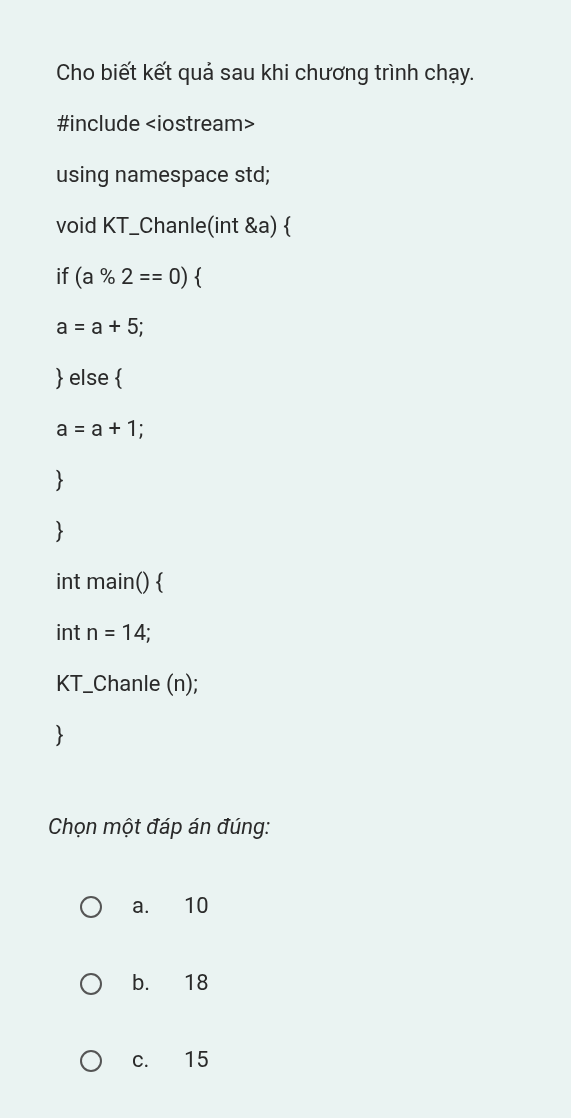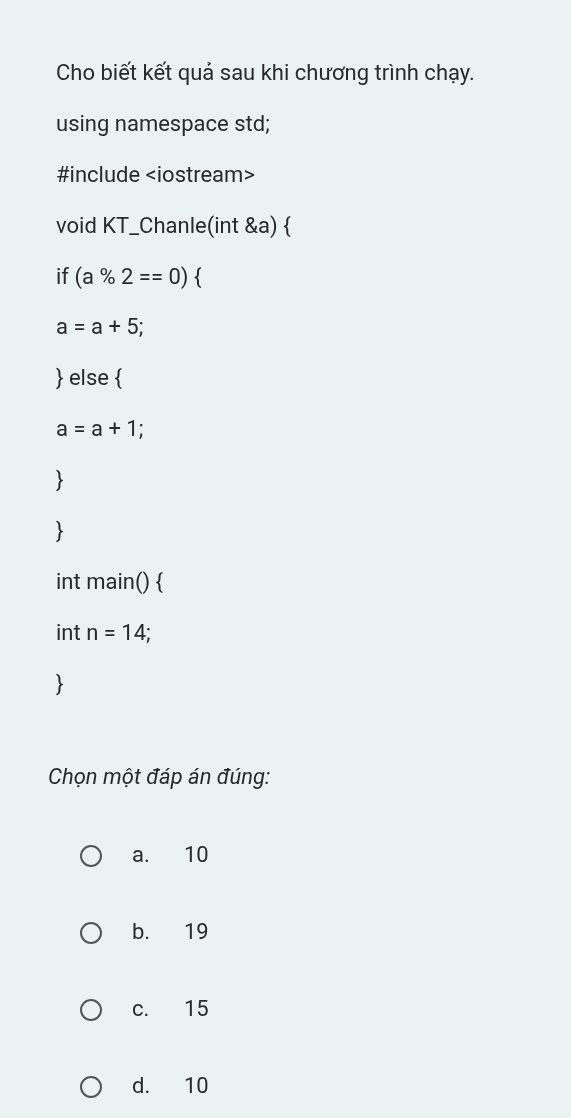--- a/index.html
+++ b/index.html
@@ -47,46 +47,47 @@
       width: 36px;
     }
     .option-value {
     }
   </style>
 </head>
 <body>
 
 <div class="question-block">
   <div>Cho biết kết quả sau khi chương trình chạy.</div>
+  <div class="code-line">#include &lt;iostream&gt;</div>
   <div class="code-line">using namespace std;</div>
-  <div class="code-line">#include &lt;iostream&gt;</div>
   <div class="code-line">void KT_Chanle(int &amp;a) {</div>
   <div class="code-line">if (a % 2 == 0) {</div>
   <div class="code-line">a = a + 5;</div>
   <div class="code-line">} else {</div>
   <div class="code-line">a = a + 1;</div>
   <div class="code-line">}</div>
   <div class="code-line">}</div>
   <div class="code-line">int main() {</div>
   <div class="code-line">int n = 14;</div>
+  <div class="code-line">KT_Chanle (n);</div>
   <div class="code-line">}</div>
 </div>
 
 <div class="prompt-text">Chọn một đáp án đúng:</div>
 
 <div class="options">
   <div class="option-row">
     <div class="radio"></div>
     <span class="option-letter">a.</span>
     <span class="option-value">10</span>
   </div>
   <div class="option-row">
     <div class="radio"></div>
     <span class="option-letter">b.</span>
-    <span class="option-value">19</span>
+    <span class="option-value">18</span>
   </div>
   <div class="option-row">
     <div class="radio"></div>
     <span class="option-letter">c.</span>
     <span class="option-value">15</span>
   </div>
   <div class="option-row">
     <div class="radio"></div>
     <span class="option-letter">d.</span>
     <span class="option-value">10</span>

